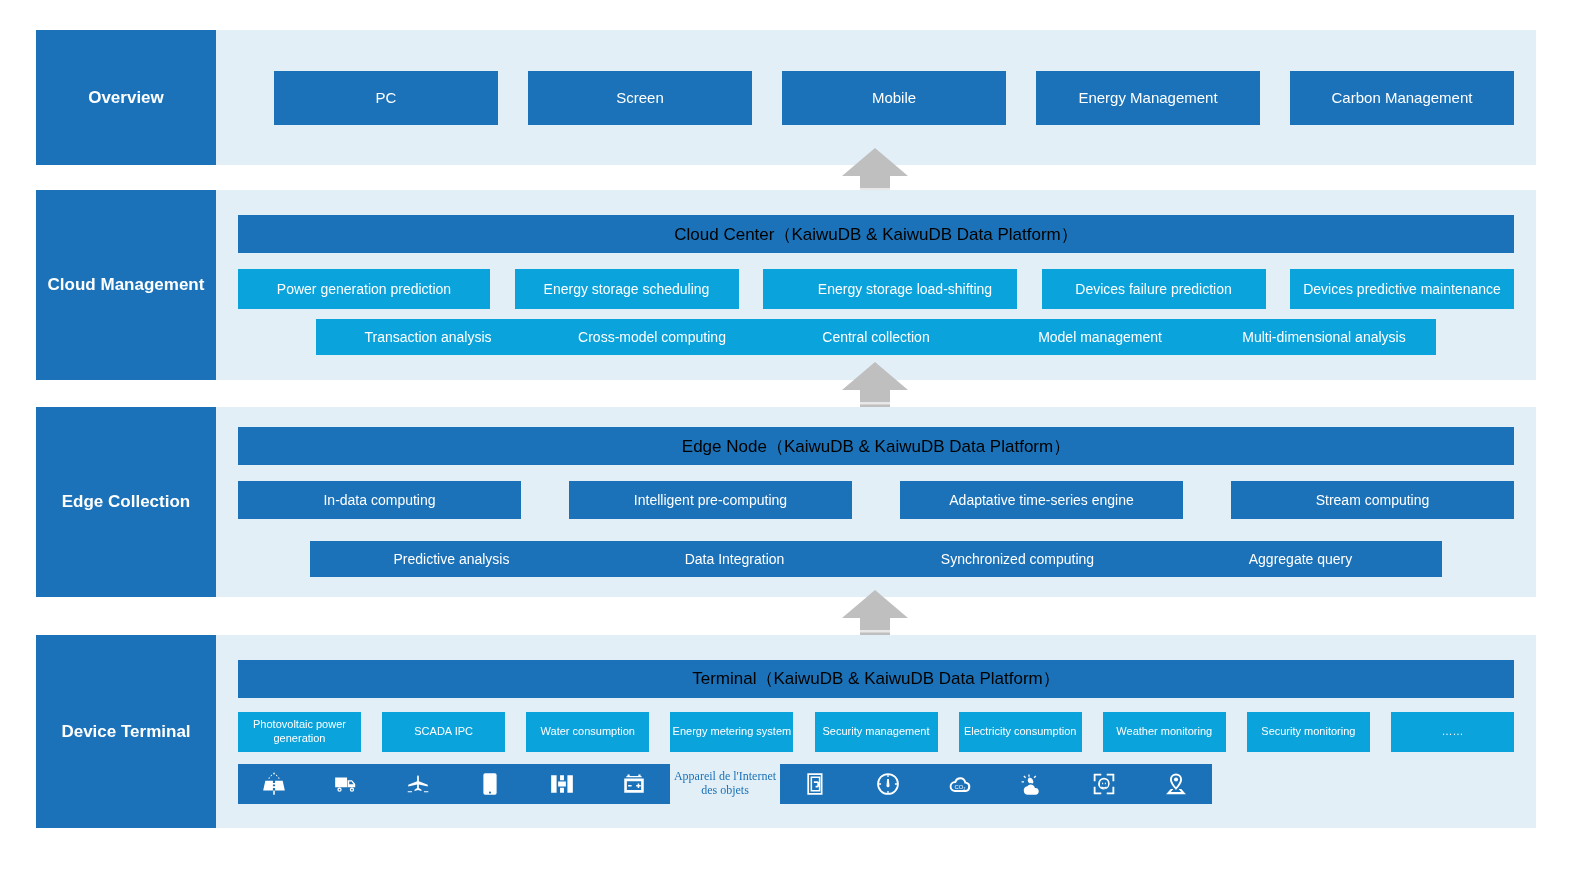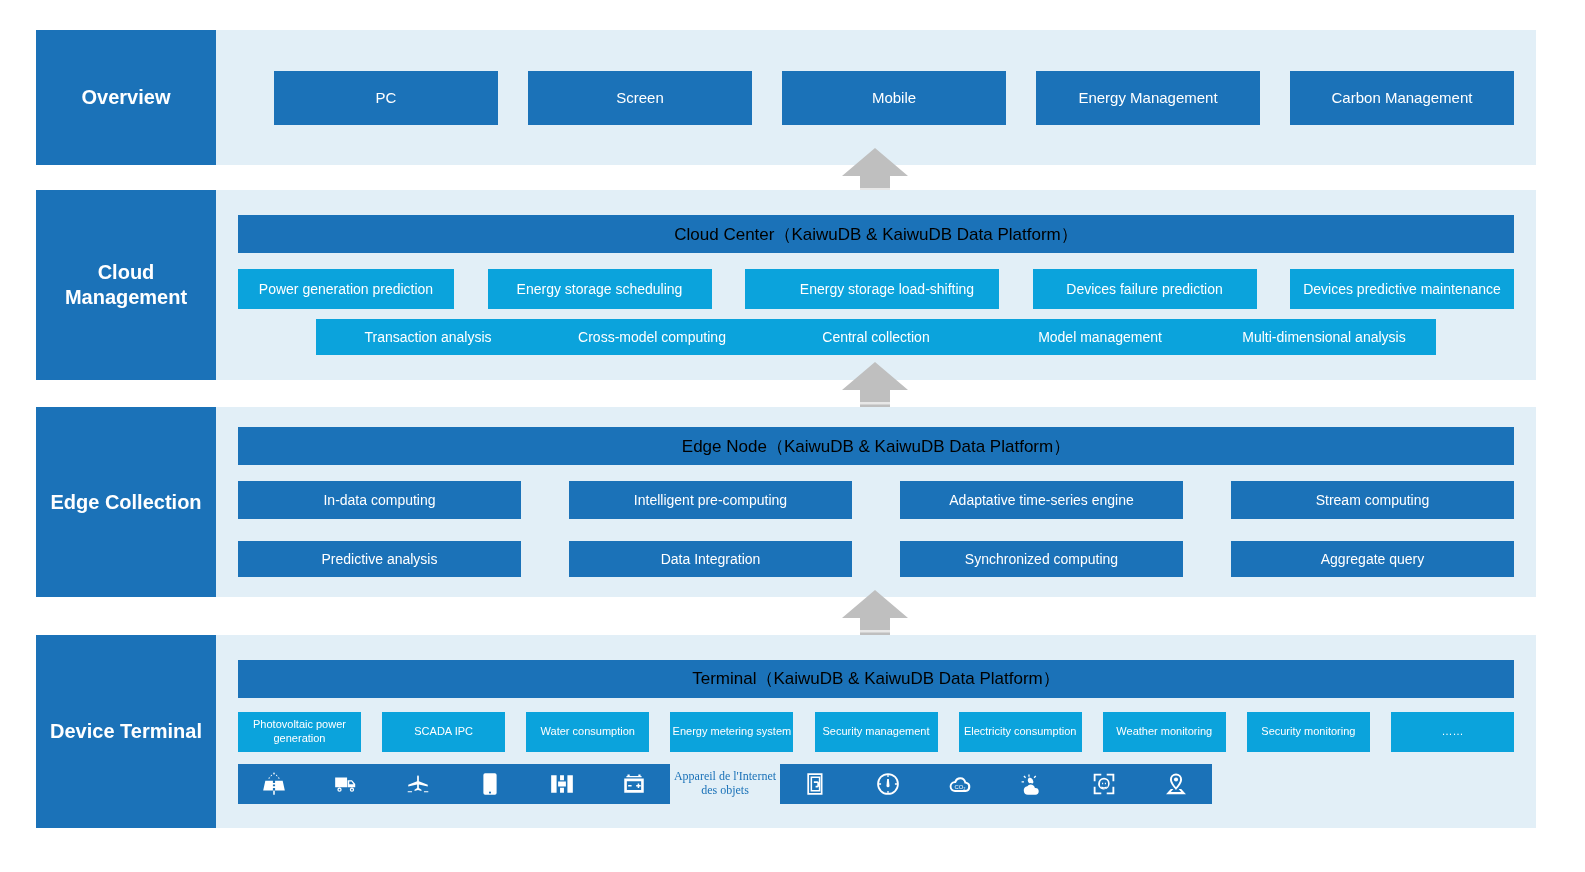--- a/index.html
+++ b/index.html
@@ -9,21 +9,21 @@
     font-family:"Liberation Sans", sans-serif;
     overflow:hidden;
   }
   .canvas{position:relative;width:1585px;height:872px;}
 
   
   .row{position:absolute;display:flex;}
   .side-label{
     background:#1B72B8;color:#fff;font-weight:bold;
     display:flex;align-items:center;justify-content:center;
-    text-align:center;line-height:1.25;font-size:20px;
+    text-align:center;line-height:1.25;font-size:17px;
     flex:0 0 180px;
   }
   .panel{
     background:#E2EFF7;flex:1;position:relative;
     display:flex;flex-direction:column;justify-content:center;
   }
 
   
   .titlebar{
     background:#1B72B8;color:#000000;font-size:17px;
@@ -87,21 +87,21 @@
       <rect x="20" y="40" width="30" height="2.5" fill="#E8E8E8"></rect>
       <rect x="20" y="46" width="30" height="2.5" fill="#E8E8E8"></rect>
     </svg>
   </div>
 
   <div class="row" style="left:36px;top:190px;width:1500px;height:190px;">
     <div class="side-label">Cloud Management</div>
     <div class="panel">
       <div class="titlebar">Cloud Center（KaiwuDB &amp; KaiwuDB Data Platform）</div>
       <div class="chip-row" style="margin-top:16px;justify-content:space-between;">
-        <div class="chip cyan" style="width:216px;height:40px;">Power generation prediction</div>
+        <div class="chip cyan" style="width:252px;height:40px;">Power generation prediction</div>
         <div class="chip cyan" style="width:224px;height:40px;">Energy storage scheduling</div>
         <div class="chip cyan" style="width:224px;height:40px;padding-left:30px;">Energy storage load-shifting</div>
         <div class="chip cyan" style="width:224px;height:40px;">Devices failure prediction</div>
         <div class="chip cyan" style="width:224px;height:40px;">Devices predictive maintenance</div>
       </div>
       <div class="chip-row" style="margin-top:10px;justify-content:center;border-radius:8px;">
         <div class="chip cyan" style="width:224px;height:36px;">Transaction analysis</div>
         <div class="chip cyan" style="width:224px;height:36px;">Cross-model computing</div>
         <div class="chip cyan" style="width:224px;height:36px;">Central collection</div>
         <div class="chip cyan" style="width:224px;height:36px;">Model management</div>
@@ -121,21 +121,21 @@
   <div class="row" style="left:36px;top:407px;width:1500px;height:190px;">
     <div class="side-label">Edge Collection</div>
     <div class="panel">
       <div class="titlebar">Edge Node（KaiwuDB &amp; KaiwuDB Data Platform）</div>
       <div class="chip-row" style="margin-top:16px;justify-content:space-between;">
         <div class="chip dark" style="width:283px;height:38px;">In-data computing</div>
         <div class="chip dark" style="width:283px;height:38px;">Intelligent pre-computing</div>
         <div class="chip dark" style="width:283px;height:38px;">Adaptative time-series engine</div>
         <div class="chip dark" style="width:283px;height:38px;">Stream computing</div>
       </div>
-      <div class="chip-row" style="margin-top:22px;justify-content:space-between;">
+      <div class="chip-row" style="margin-top:22px;justify-content:center;">
         <div class="chip dark" style="width:283px;height:36px;">Predictive analysis</div>
         <div class="chip dark" style="width:283px;height:36px;">Data Integration</div>
         <div class="chip dark" style="width:283px;height:36px;">Synchronized computing</div>
         <div class="chip dark" style="width:283px;height:36px;">Aggregate query</div>
       </div>
     </div>
   </div>
 
   <div class="arrow" style="left:840px;top:590px;height:52px;">
     <svg width="70" height="52" viewBox="0 0 70 52">

